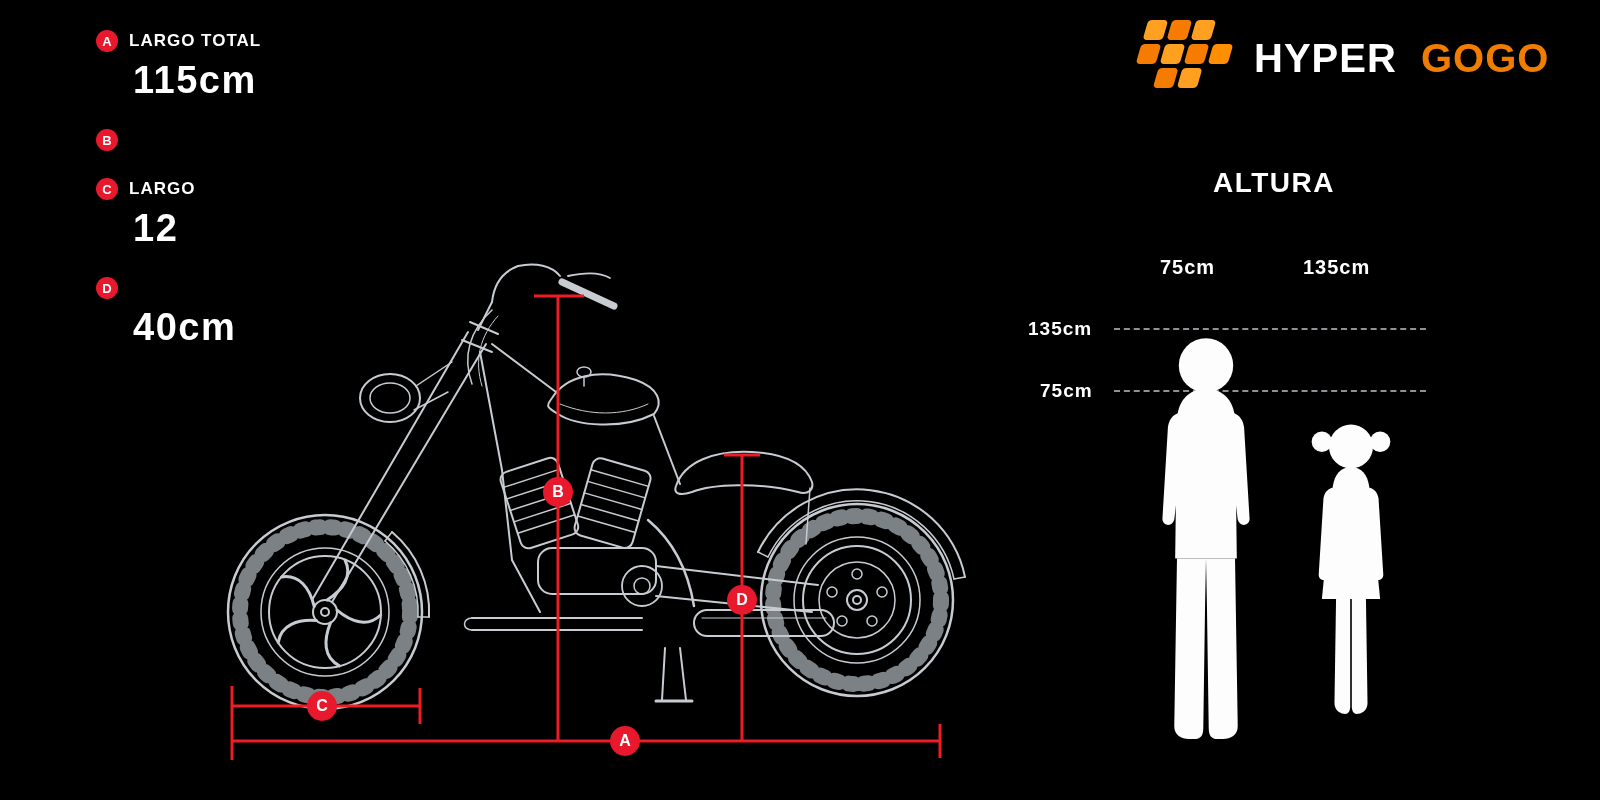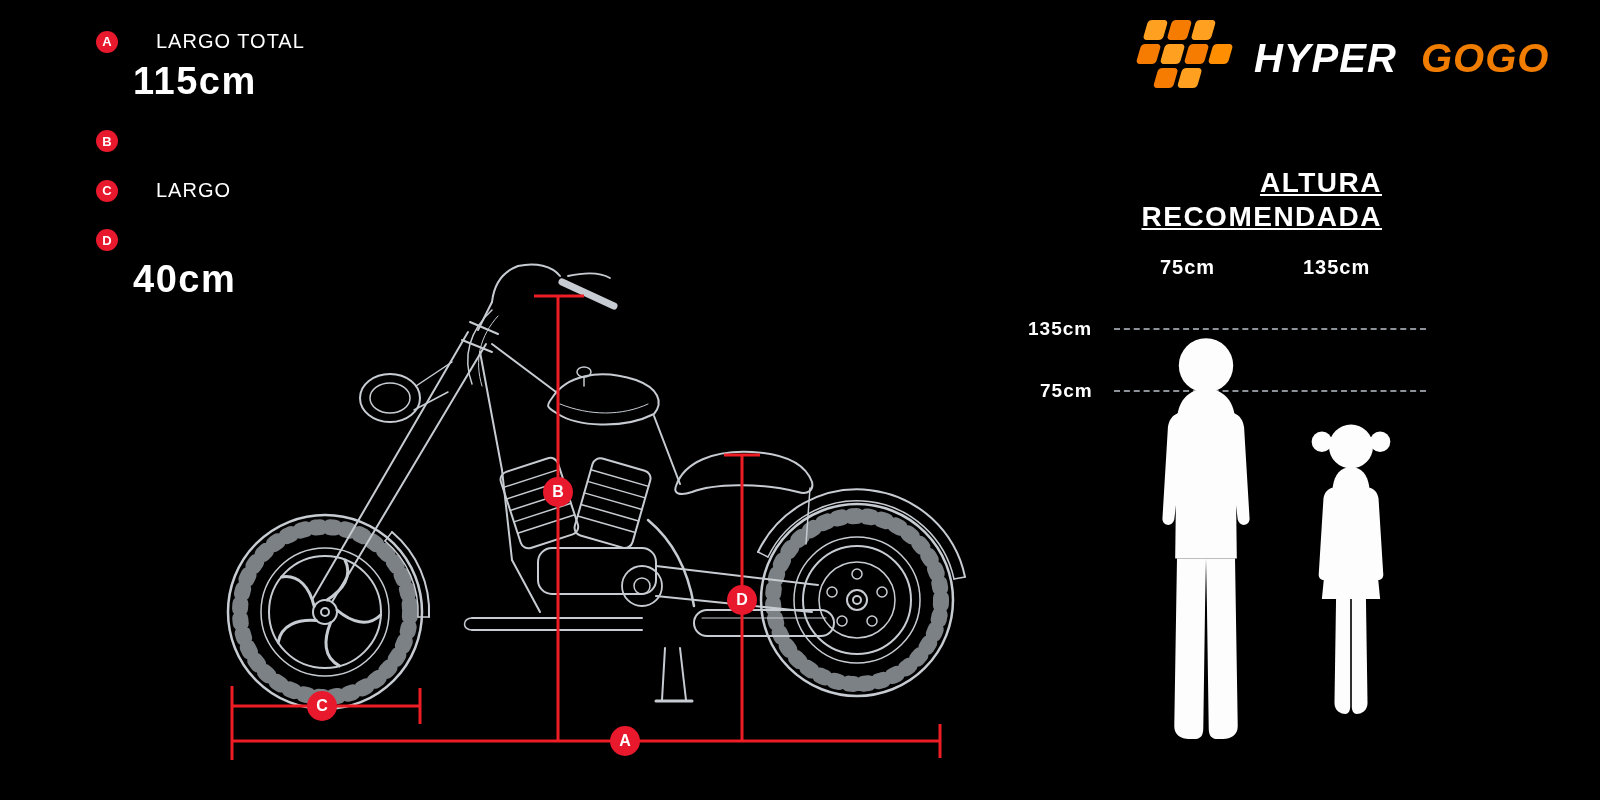--- a/index.html
+++ b/index.html
@@ -17,47 +17,47 @@
   .specs { position:absolute; left:96px; top:30px; z-index:6; }
   .spec { margin-bottom:27px; }
   .spec-head { display:flex; align-items:center; gap:11px; }
   .badge {
     width:22px; height:22px; border-radius:50%;
     background:#e8192c; color:#fff;
     font-weight:bold; font-size:13px;
     display:flex; align-items:center; justify-content:center;
     flex:0 0 auto;
   }
-  .spec-label { font-size:20px; font-weight:normal; letter-spacing:1px;margin-left:27px; }
+  .spec-label { font-size:17px; font-weight:bold; letter-spacing:1px; }
   .spec-value { font-size:38px; font-weight:bold; letter-spacing:1.5px; margin:7px 0 0 37px; }
 
   
   .dim-badge {
     position:absolute; width:30px; height:30px; border-radius:50%;
     background:#e8192c; color:#fff; font-weight:bold; font-size:16px;
     display:flex; align-items:center; justify-content:center; z-index:5;
   }
   .dim-a { left:610px; top:726px; }
   .dim-b { left:543px; top:477px; }
   .dim-c { left:307px; top:691px; }
   .dim-d { left:727px; top:585px; }
 
   .diagram-svg { position:absolute; left:0; top:0; width:1600px; height:800px; z-index:2; }
 
   
   .brand { position:absolute; left:1120px; top:14px; display:flex; align-items:center; gap:12px; z-index:6; }
-  .brand-text { font-style:italic; font-weight:bold; font-size:40px; letter-spacing:1px; white-space:nowrap; }
+  .brand-text { font-weight:bold; font-size:40px; letter-spacing:1px; white-space:nowrap; }
   .brand-hyper { color:#ffffff; }
   .brand-gogo  { color:#f07c00; margin-left:12px; }
 
   
   .hc-title {
-    position:absolute; left:1058px; top:166px; width:324px;
-    text-align:right; font-size:28px; font-weight:bold;
-    letter-spacing:1.5px; line-height:1.2; z-index:6;text-decoration:underline;
+    position:absolute; left:1112px; top:166px; width:324px;
+    text-align:center; font-size:28px; font-weight:bold;
+    letter-spacing:1.5px; line-height:1.2; z-index:6;
   }
   .hc-range-min { position:absolute; left:1160px; top:256px; font-size:20px; font-weight:bold; letter-spacing:1px; z-index:6; }
   .hc-range-max { position:absolute; left:1303px; top:256px; font-size:20px; font-weight:bold; letter-spacing:1px; z-index:6; }
 
   .axis-label-135 { position:absolute; left:1028px; top:318px; font-size:19px; font-weight:bold; letter-spacing:1px; z-index:6; }
   .axis-label-75  { position:absolute; left:1040px; top:380px; font-size:19px; font-weight:bold; letter-spacing:1px; z-index:6; }
 
   .dash-line { position:absolute; left:1114px; width:312px; border-top:2px dashed #8d9298; z-index:3; }
   .dash-135 { top:328px; }
   .dash-75  { top:390px; }
@@ -82,20 +82,21 @@
     <div class="spec">
       <div class="spec-head">
         <span class="badge">B</span>
       </div>
     </div>
     <div class="spec">
       <div class="spec-head">
         <span class="badge">C</span>
         <span class="spec-label">LARGO</span>
       </div>
+      <div class="spec-value">12</div>
     </div>
     <div class="spec">
       <div class="spec-head">
         <span class="badge">D</span>
       </div>
       <div class="spec-value">40cm</div>
     </div>
   </div>
 
   <svg class="diagram-svg" viewBox="0 0 1600 800">
@@ -270,21 +271,20 @@
       </g>
     </svg>
     <div class="brand-text">
       <span class="brand-hyper">HYPER</span>
       <span class="brand-gogo">GOGO</span>
     </div>
   </div>
 
   <div class="hc-title">
     <div>ALTURA</div>
-    <div>RECOMENDADA</div>
   </div>
 
   <span class="hc-range-min">75cm</span>
   <span class="hc-range-max">135cm</span>
 
   <span class="axis-label-135">135cm</span>
   <span class="axis-label-75">75cm</span>
 
   <div class="dash-line dash-135"></div>
   <div class="dash-line dash-75"></div>

